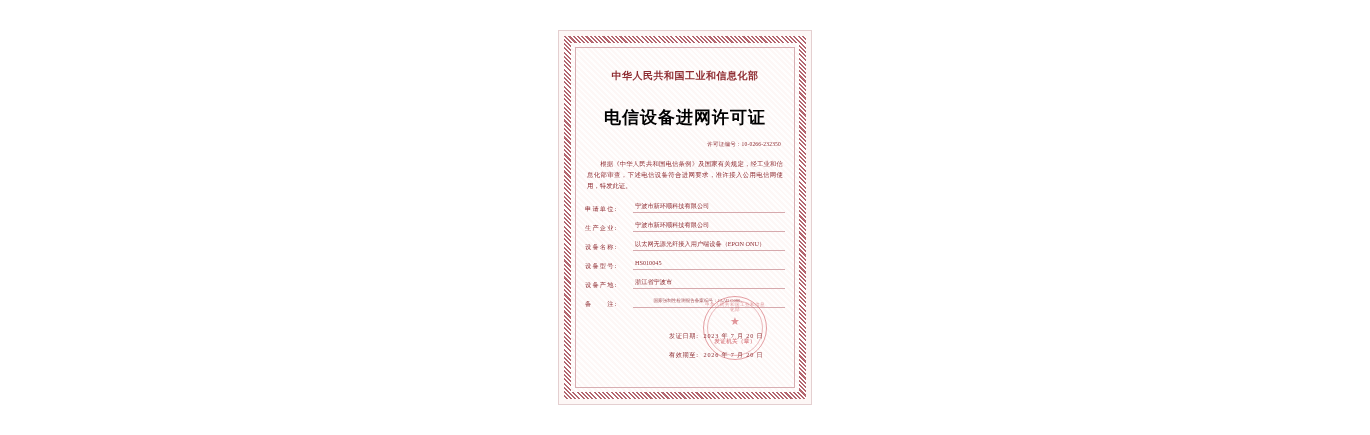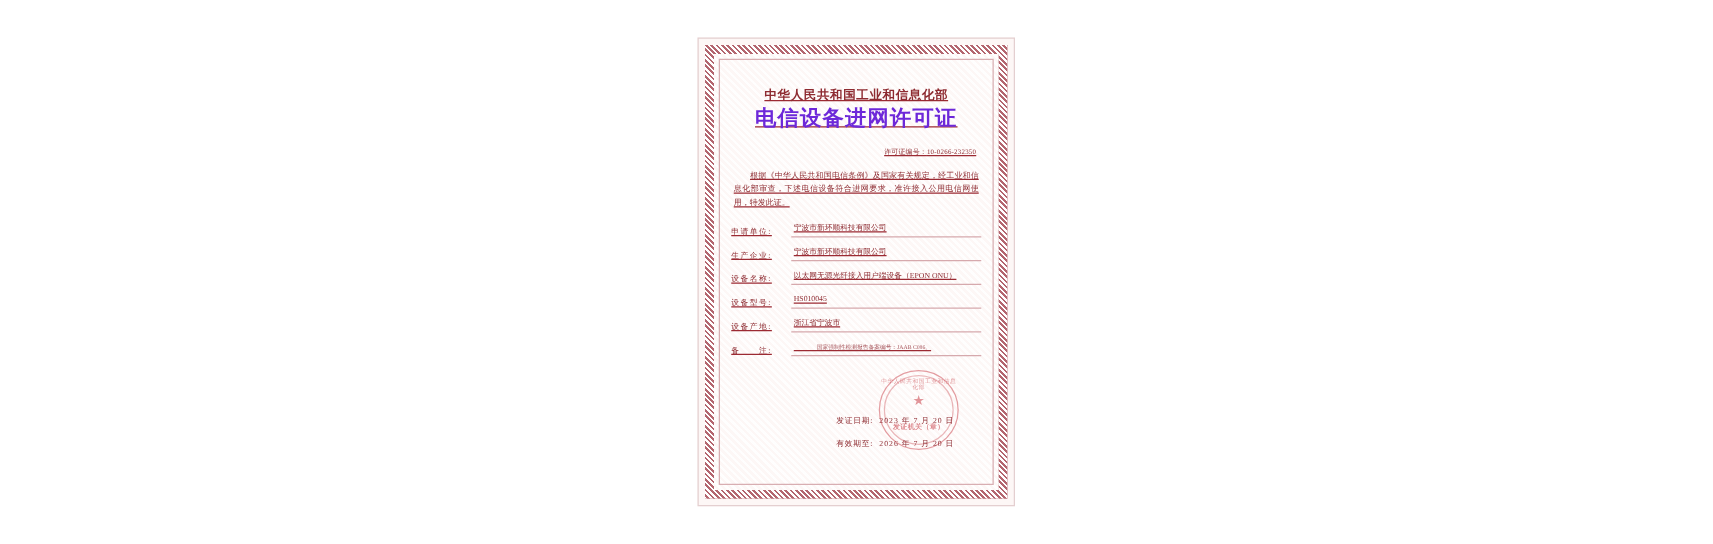--- a/index.html
+++ b/index.html
@@ -78,39 +78,38 @@
     pointer-events: none;
   }
 
   .content {
     position: absolute;
     left: 22px;
     top: 22px;
     right: 22px;
     bottom: 22px;
     color: #9c2a33;
-    text-decoration: underline;
   }
 
   
   .issuer {
     text-align: center;
     font-size: 10px;
     letter-spacing: 0.5px;
     color: #8e2b31;
     margin-top: 16px;
     font-weight: bold;
   }
   .main-title {
     text-align: center;
     font-size: 17px;
     font-weight: bold;
     letter-spacing: 1px;
-    color: #6d28d9;
-    margin-top: 0;
+    color: #000000;
+    margin-top: 23px;
   }
   .cert-no {
     text-align: right;
     font-size: 5.5px;
     color: #8e2b31;
     margin-top: 12px;
     padding-right: 8px;
     letter-spacing: 0.2px;
   }
 

